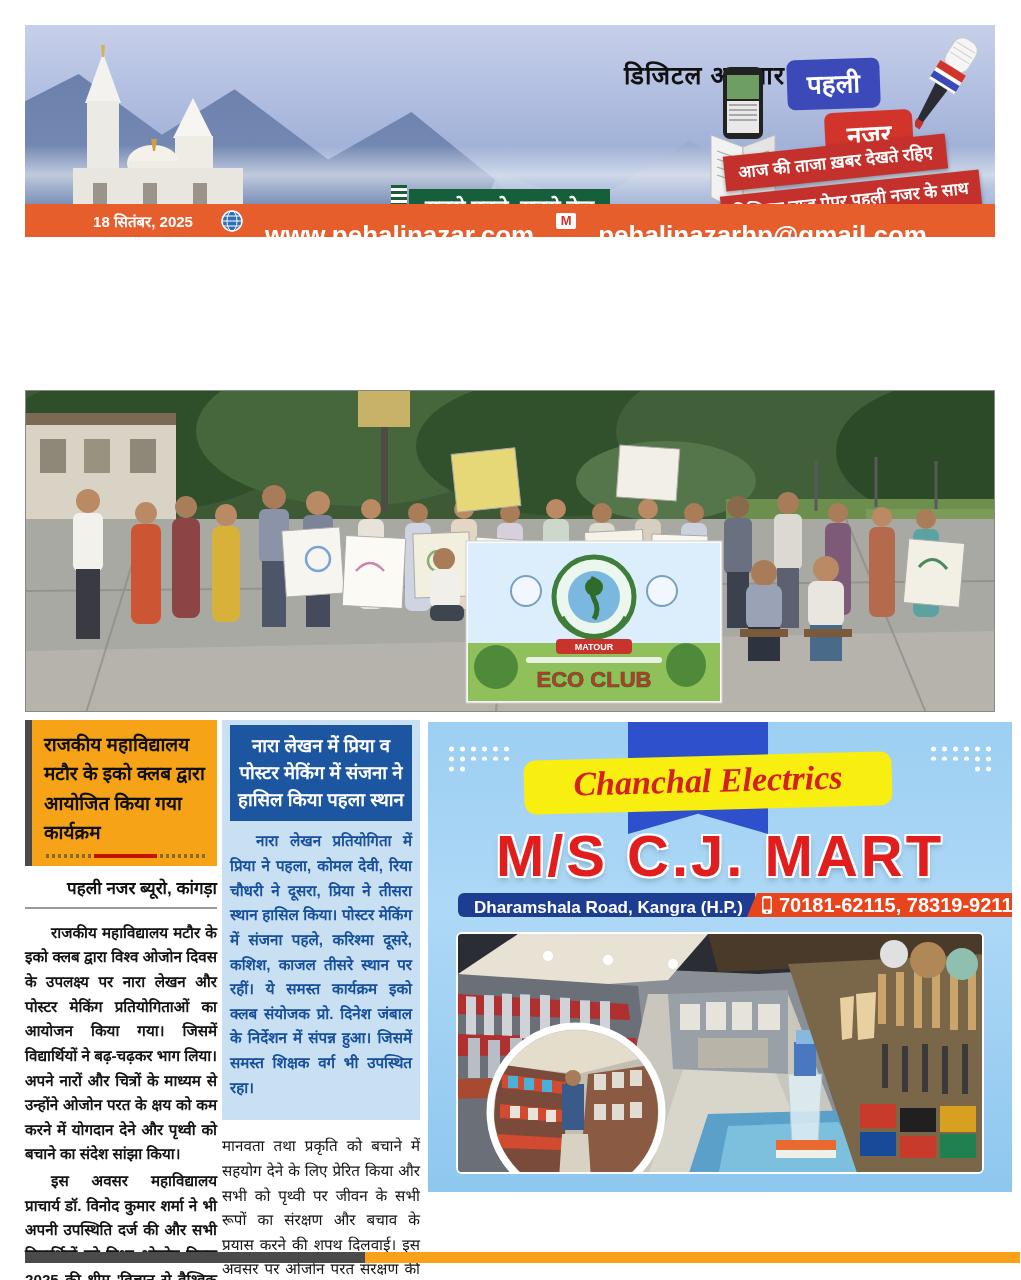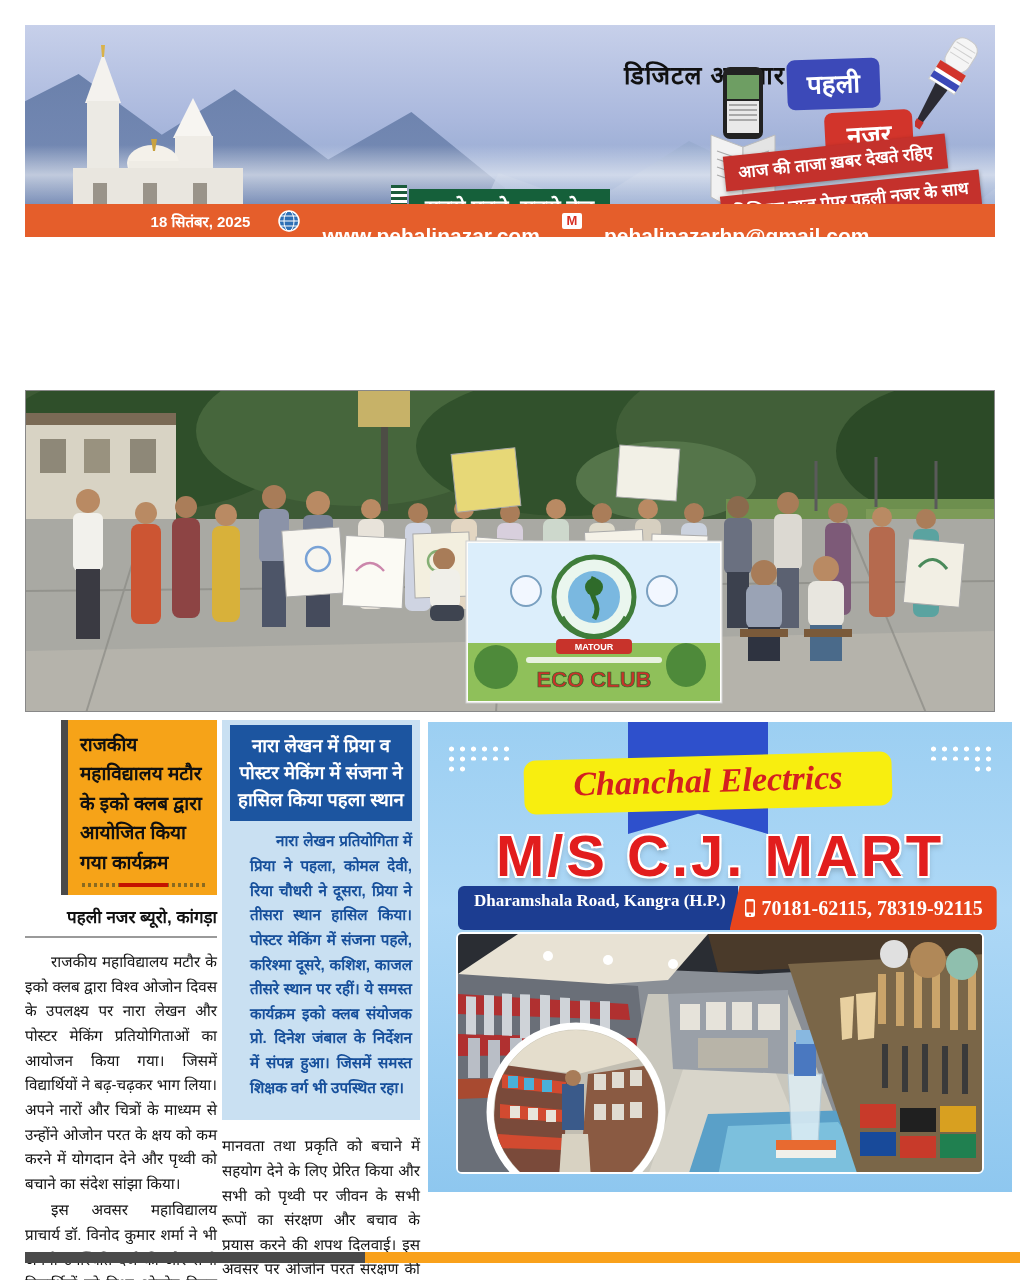--- a/index.html
+++ b/index.html
@@ -19,71 +19,71 @@
 
   .digital-label { position:absolute; left:340px; top:32px; width:420px; text-align:right; font-size:25px; font-weight:800; color:#111; letter-spacing:1px; }
   .paper-title { position:absolute; left:230px; top:52px; width:540px; text-align:center; font-size:84px; line-height:1.0; font-weight:800; color:#101010; text-shadow:1px 1px 0 #333; letter-spacing:2px; }
   .tagline-box { position:absolute; left:384px; top:164px; background:#15603a; color:#fff; font-weight:700; font-size:21px; padding:4px 16px 6px; }
   .barcode { position:absolute; left:366px; top:160px; width:16px; height:42px;
              background:repeating-linear-gradient(180deg,#1b5c3b 0 3px,#ffffff 3px 6px); }
   .phone-news-icon { position:absolute; left:668px; top:40px; width:100px; height:160px; }
 
   .mast-bottom-bar { position:absolute; left:0; bottom:0; width:100%; height:33px; background:#e55e2b; display:flex; align-items:center; justify-content:center; gap:22px; color:#fff; }
   .mast-date { font-size:15px; font-weight:700; margin-right:6px; }
-  .mast-site, .mast-mail { font-size:21px; font-weight:800;margin-top:30px; }
+  .mast-site, .mast-mail { font-size:26px; font-weight:800;margin-top:30px; }
   .globe-ic { width:22px; height:22px; }
   .gmail-ic { width:20px; height:16px; background:#fff; border-radius:2px; position:relative; }
   .gmail-ic:before { content:"M"; position:absolute; left:0; top:0; width:100%; height:100%; color:#d93025; font-weight:800; font-size:13px; text-align:center; line-height:16px; }
 
   .badge-pahli { position:absolute; right:115px; top:34px; background:#3c49b8; color:#fff; font-size:26px; font-weight:800; padding:6px 20px 8px; border-radius:8px; transform:rotate(-2deg); }
   .badge-nazar { position:absolute; right:82px; top:86px; background:#d2342b; color:#fff; font-size:26px; font-weight:800; padding:5px 22px 7px; border-radius:8px; transform:rotate(-3deg); }
   .mic-icon { position:absolute; right:10px; top:8px; width:70px; height:110px; }
   .ribbon { position:absolute; background:#c4312c; color:#fff; font-weight:800; white-space:nowrap; box-shadow:0 2px 4px rgba(0,0,0,.35); }
   .ribbon1 { right:48px; top:120px; font-size:17px; padding:5px 14px 7px; transform:rotate(-6deg); }
   .ribbon2 { right:14px; top:158px; font-size:17px; padding:5px 12px 7px; transform:rotate(-6deg); }
 
   
   .headline { position:absolute; left:30px; top:252px; width:960px; height:125px; text-align:center;
               font-size:45px; line-height:1.32; font-weight:800; color:#0d0d0d; }
 
   
   .main-photo { position:absolute; left:25px; top:390px; width:970px; height:322px; border:1px solid #888; overflow:hidden; }
 
   
   .leftcol { position:absolute; left:25px; top:720px; width:192px; }
-  .leftcol-head { position:relative; background:#f6a318; padding:10px 10px 8px 12px; border-left:7px solid #4a4a4a;margin-left:36px; }
+  .leftcol-head { position:relative; background:#f6a318; padding:10px 10px 8px 12px; border-left:7px solid #4a4a4a; }
   .leftcol-head h3 { font-size:19px; line-height:1.55; font-weight:800; color:#101010; }
   .dotline { margin:6px 2px 0; height:4px; background:repeating-linear-gradient(90deg,#8a6a20 0 3px,transparent 3px 6px); position:relative; }
   .dotline .red { position:absolute; left:30%; top:0; width:40%; height:4px; background:#c41200; }
   .byline { margin-top:10px; font-size:17px; font-weight:800; color:#111; padding-bottom:8px; border-bottom:2px solid #9a9a9a;text-align:right; }
   .bodytext { margin-top:12px; font-size:15.2px; line-height:1.62; color:#141414; text-align:justify; }
-  .bodytext .indent { text-indent:26px; }
+  .bodytext .indent { text-indent:26px;font-weight:bold; }
   .bodytext p + p { margin-top:2px; }
 
   .midcol { position:absolute; left:222px; top:720px; width:198px; }
   .mid-blue-wrap { background:#c9e0f2; padding:5px 8px 20px; }
   .mid-head { background:#1c55a0; padding:8px 6px; text-align:center; }
   .mid-head h3 { color:#fff; font-size:18.5px; line-height:1.45; font-weight:800; }
-  .mid-highlight { margin-top:8px; font-size:15.2px; line-height:1.62; color:#164f9b; font-weight:600; text-align:justify; text-indent:26px;margin-left:20px; }
+  .mid-highlight { margin-top:8px; font-size:15.2px; line-height:1.62; color:#164f9b; font-weight:600; text-align:justify; text-indent:26px; }
   .mid-para { margin-top:14px; font-size:15.2px; line-height:1.62; color:#141414; text-align:justify; }
 
   
   .ad { position:absolute; left:428px; top:722px; width:584px; height:470px;
         background:linear-gradient(180deg,#9ccff2 0%,#aed8f6 40%,#8ec7ef 100%); overflow:hidden; }
   .dots { position:absolute; width:66px; height:30px;
           background-image:radial-gradient(circle,#ffffff 2.2px,transparent 2.8px); background-size:11px 10px; }
   .dots-l { left:18px; top:22px; clip-path:polygon(0 0,100% 0,100% 55%,30% 55%,30% 100%,0 100%); }
   .dots-r { right:18px; top:22px; clip-path:polygon(0 0,100% 0,100% 100%,70% 100%,70% 55%,0 55%); }
   .pennant { position:absolute; left:200px; top:0; width:140px; height:112px; background:#2e50cc;
              clip-path:polygon(0 0,100% 0,100% 100%,50% 82%,0 100%); }
   .chanchal-box { position:absolute; left:96px; top:34px; width:368px; background:#f8ee0f; border-radius:12px; padding:6px 10px 10px; transform:rotate(-1.5deg); text-align:center; }
   .chanchal-box span { font-family:"Liberation Serif","DejaVu Serif",serif; font-style:italic; font-weight:700; font-size:34px; color:#d42020; }
   .mart-title { position:absolute; left:0; top:100px; width:100%; text-align:center; font-size:58px; font-weight:800; letter-spacing:3px; color:#e21d1d;
                 text-shadow:-2px -2px 0 #fff,2px -2px 0 #fff,-2px 2px 0 #fff,2px 2px 0 #fff,0 4px 6px rgba(0,0,0,.25); }
-  .addr-row { position:absolute; left:30px; top:164px; width:524px; height:44px; display:flex;font-family:Liberation Serif, serif; }
+  .addr-row { position:absolute; left:30px; top:171px; width:524px; height:24px; display:flex; }
   .addr-left { background:#1c3d91; color:#fff; font-weight:700; font-size:17px; line-height:30px; padding:0 12px 0 16px; border-radius:6px 0 0 6px; white-space:nowrap; }
   .addr-right { background:#e8451c; color:#fff; font-weight:800; font-size:20px; line-height:30px; padding:0 14px; border-radius:0 6px 6px 0; white-space:nowrap; flex:1; display:flex; align-items:center; gap:6px;
                 clip-path:polygon(10px 0,100% 0,100% 100%,0 100%); margin-left:-8px; }
   .ad-photo { position:absolute; left:28px; top:210px; width:528px; height:242px; border-radius:6px; overflow:hidden; border:2px solid #ffffff; }
 
   
   .bottom-cols { position:absolute; left:428px; top:1198px; width:590px; display:flex; gap:16px; }
   .bottom-cols .bc { width:190px; font-size:15.2px; line-height:1.6; font-weight:600; color:#141414; text-align:justify; }
 
   

